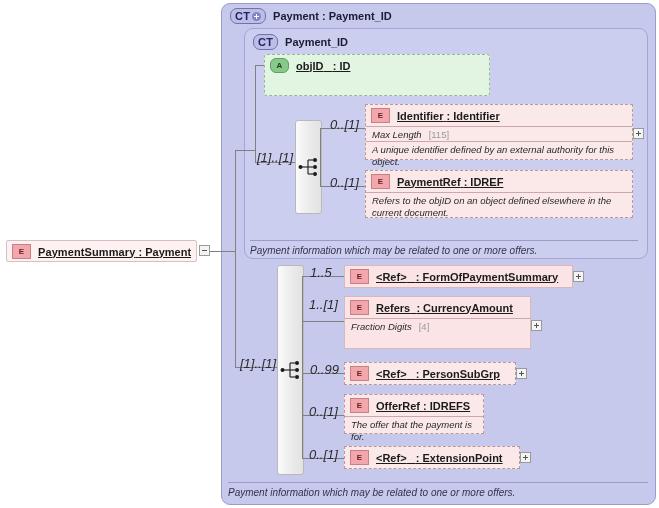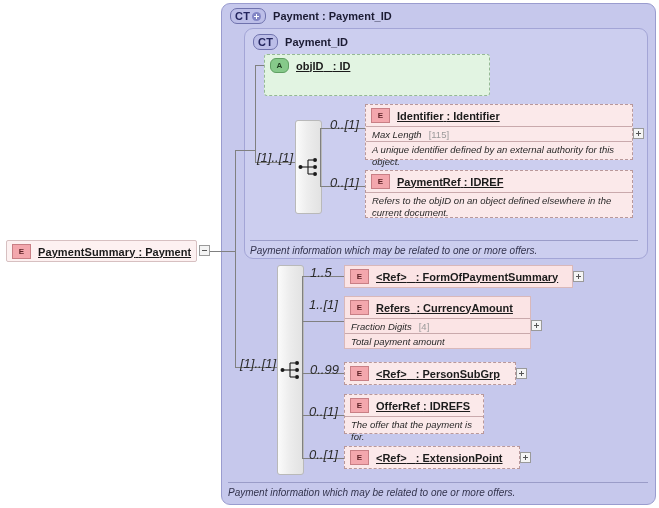--- a/index.html
+++ b/index.html
@@ -244,21 +244,20 @@
   </div>
 </div>
 <div class="toggle plus" style="left:573px;top:271px;"></div>
 
 <div class="node solid abs" style="left:344px;top:296px;width:187px;height:53px;">
   <div class="row1">
     <span class="badge-e">E</span>
     <span class="ttl"><span>Refers</span>&nbsp;&nbsp;<span>: CurrencyAmount</span></span>
   </div>
   <div class="facet"><span>Fraction Digits</span><span class="val">[4]</span></div>
-  <div class="desc">Total payment amount</div>
 </div>
 <div class="toggle plus" style="left:531px;top:320px;"></div>
 
 <div class="node dashed abs" style="left:344px;top:362px;width:172px;height:23px;">
   <div class="row1" style="padding-top:3px;">
     <span class="badge-e">E</span>
     <span class="ttl"><span>&lt;Ref&gt;</span>&nbsp;&nbsp;&nbsp;<span>: PersonSubGrp</span></span>
   </div>
 </div>
 <div class="toggle plus" style="left:516px;top:368px;"></div>

